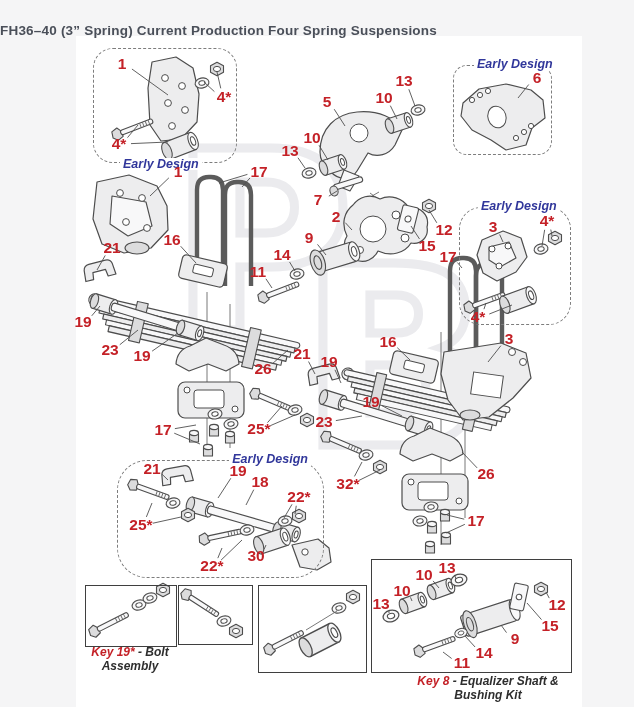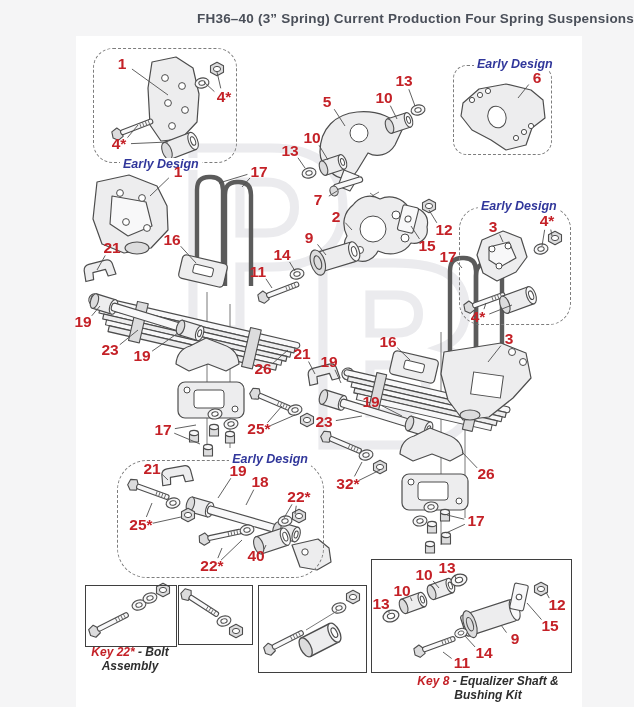--- a/index.html
+++ b/index.html
@@ -1,20 +1,20 @@
 <!DOCTYPE html>
 <html style="--red: #c42127; --blue: #31379b; --title: #4a4f59;"><head>
 <meta charset="utf-8">
 <style>
   html,body{margin:0;padding:0}
   body{width:634px;height:707px;position:relative;background:#f5f5f6;overflow:hidden;
        font-family:"Liberation Sans",sans-serif}
   #page{position:absolute;inset:0}
   .white-area{position:absolute;left:76px;top:36px;width:506px;height:671px;background:#fff}
-  .title{position:absolute;top:11px;left:0;width:100%;text-align:right;font-weight:bold;
+  .title{position:absolute;top:23px;left:0;width:100%;text-align:left;font-weight:bold;
          font-size:13.5px;color:var(--title,#4a4f59);letter-spacing:.2px}
   #parts{position:absolute;left:0;top:0;z-index:1}
   #parts .p {fill:#ededee;stroke:#4d4d4d;stroke-width:1.2;stroke-linejoin:round}
   #parts .pl{fill:#f8f8f9;stroke:#4d4d4d;stroke-width:1.1;stroke-linejoin:round}
   #parts .pd{fill:#dcdcdd;stroke:#4d4d4d;stroke-width:1.1;stroke-linejoin:round}
   #parts .h {fill:#ffffff;stroke:#4d4d4d;stroke-width:1}
   #parts .ln{stroke:#6a6a6a;stroke-width:.9;fill:none}
   #parts .ub{stroke:#5b5b5b;stroke-width:4.4;fill:none}
   #parts .wm{fill:none;stroke:#ebebee;stroke-width:9;font-weight:bold;
              font-family:"DejaVu Sans",sans-serif}
@@ -405,21 +405,21 @@
     <span class="early-label" style="top:-8px;right:12px">Early Design</span>
   </div>
 
 
   <div class="legend-box" style="left:85px;top:585px;width:90px;height:60px"></div>
   <div class="legend-box" style="left:178px;top:585px;width:73px;height:58px"></div>
   <div class="legend-box" style="left:258px;top:585px;width:107px;height:86px"></div>
   <div class="legend-box" style="left:371px;top:559px;width:199px;height:112px"></div>
 
   <div class="caption" style="left:82px;top:646px;width:96px">
-    <span class="key">Key 22*</span>
+    <span class="key">Key 19*</span>
     <span class="desc">- Bolt Assembly</span>
   </div>
   <div class="caption" style="left:400px;top:675px;width:176px">
     <span class="key">Key 8</span>
     <span class="desc">- Equalizer Shaft &amp; Bushing Kit</span>
   </div>
 
   <div id="callouts">
       <div class="callout" style="left: 122px; top: 64px;">1</div>
       <div class="callout" style="left: 224px; top: 97px;">4*</div>
@@ -459,21 +459,21 @@
       <div class="callout" style="left: 537px; top: 78px;">6</div>
       <div class="callout" style="left: 493px; top: 227px;">3</div>
       <div class="callout" style="left: 547px; top: 221px;">4*</div>
       <div class="callout" style="left: 478px; top: 317px;">4*</div>
       <div class="callout" style="left: 152px; top: 469px;">21</div>
       <div class="callout" style="left: 238px; top: 471px;">19</div>
       <div class="callout" style="left: 260px; top: 482px;">18</div>
       <div class="callout" style="left: 299px; top: 497px;">22*</div>
       <div class="callout" style="left: 141px; top: 525px;">25*</div>
       <div class="callout" style="left: 212px; top: 566px;">22*</div>
-      <div class="callout" style="left: 256px; top: 556px;">40</div>
+      <div class="callout" style="left: 256px; top: 556px;">30</div>
       <div class="callout" style="left: 447px; top: 568px;">13</div>
       <div class="callout" style="left: 424px; top: 575px;">10</div>
       <div class="callout" style="left: 402px; top: 591px;">10</div>
       <div class="callout" style="left: 381px; top: 604px;">13</div>
       <div class="callout" style="left: 557px; top: 605px;">12</div>
       <div class="callout" style="left: 550px; top: 626px;">15</div>
       <div class="callout" style="left: 515px; top: 639px;">9</div>
       <div class="callout" style="left: 484px; top: 653px;">14</div>
       <div class="callout" style="left: 462px; top: 663px;">11</div>
     </div>

